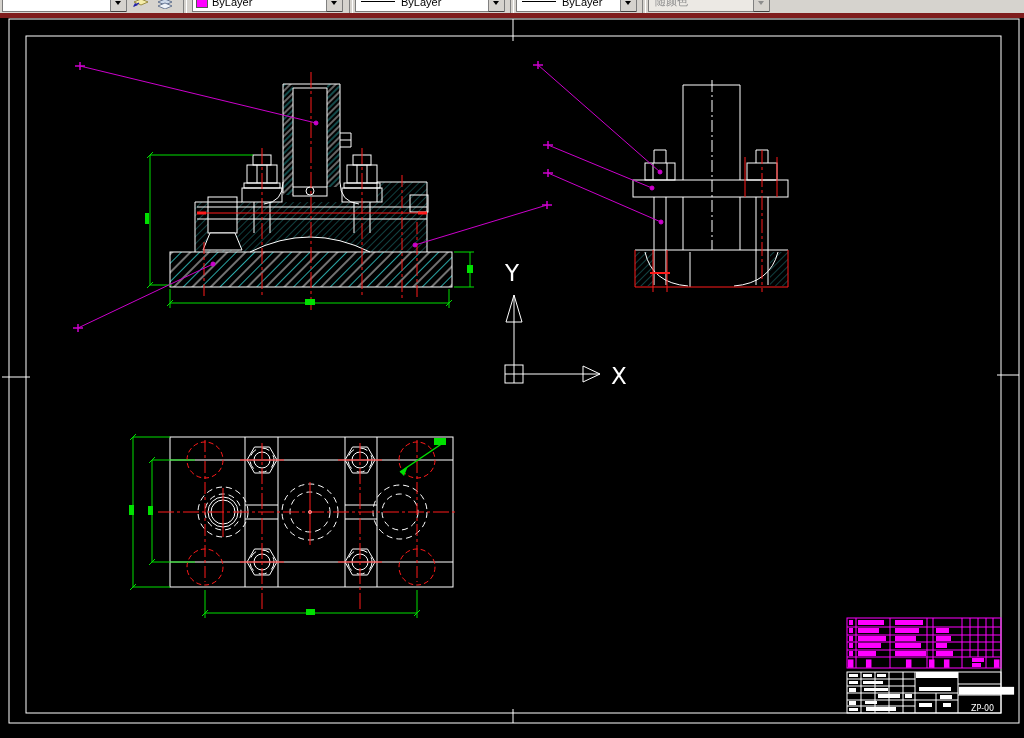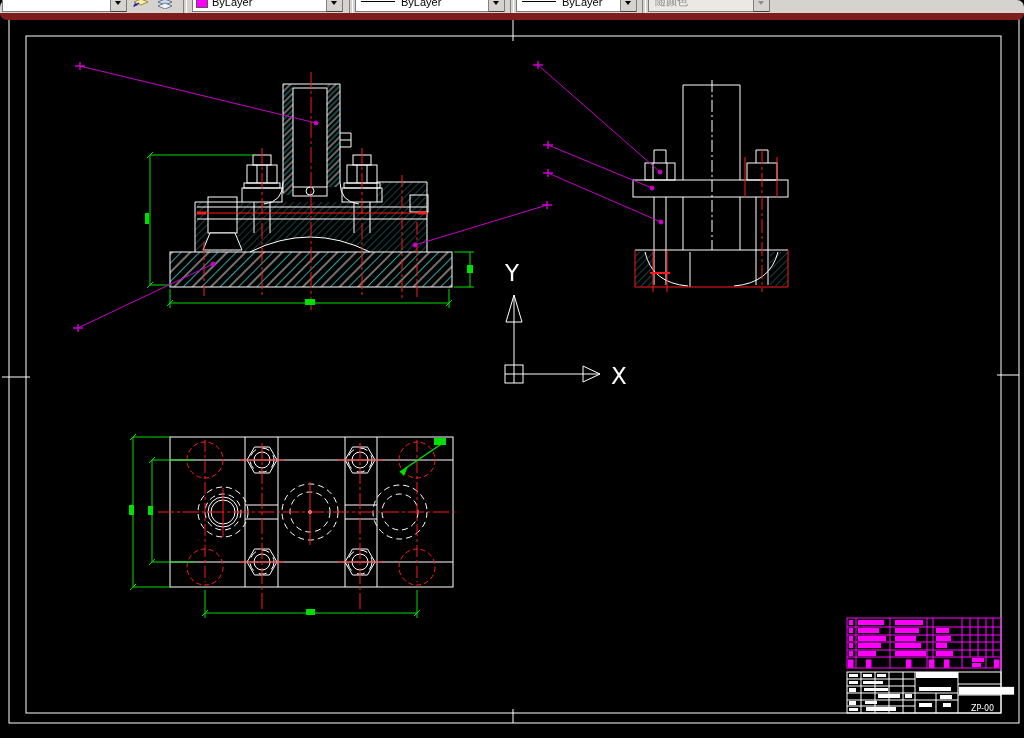--- a/index.html
+++ b/index.html
@@ -1,20 +1,20 @@
 <!DOCTYPE html>
 <html><head>
 <meta charset="utf-8">
 <style>
   html,body{margin:0;padding:0;background:#000;}
   #screen{position:relative;width:1024px;height:738px;overflow:hidden;background:#000;
           font-family:"Liberation Sans",sans-serif;}
   
   #toolbar{position:absolute;top:0;left:0;width:1024px;height:13px;background:#d6d3ce;z-index:5;
-           border-bottom:7px solid #7f1d1d;border-radius:7px;}
+           border-bottom:5px solid #7f1d1d;}
   .combo{position:absolute;top:-9px;height:21px;background:#fff;border:1px solid #7b7b7b;
          display:flex;align-items:center;font-size:11px;color:#000;box-sizing:border-box;}
   .combo .swatch{width:10px;height:10px;margin:0 4px 0 3px;border:1px solid #555;}
   .combo .linesample{width:34px;border-top:1px solid #000;margin:0 6px 0 5px;}
   .combo .combo-text{flex:1;white-space:nowrap;overflow:hidden;}
   .combo-btn{width:15px;height:100%;background:#d6d3ce;border-left:1px solid #808080;
              border-top:1px solid #fff;border-bottom:1px solid #404040;position:relative;flex:none;}
   .combo-btn::after{content:"";position:absolute;left:4px;top:9px;border:3px solid transparent;
              border-top:4px solid #000;}
   .combo.disabled{background:#ece9e4;color:#8d8d8d;}

